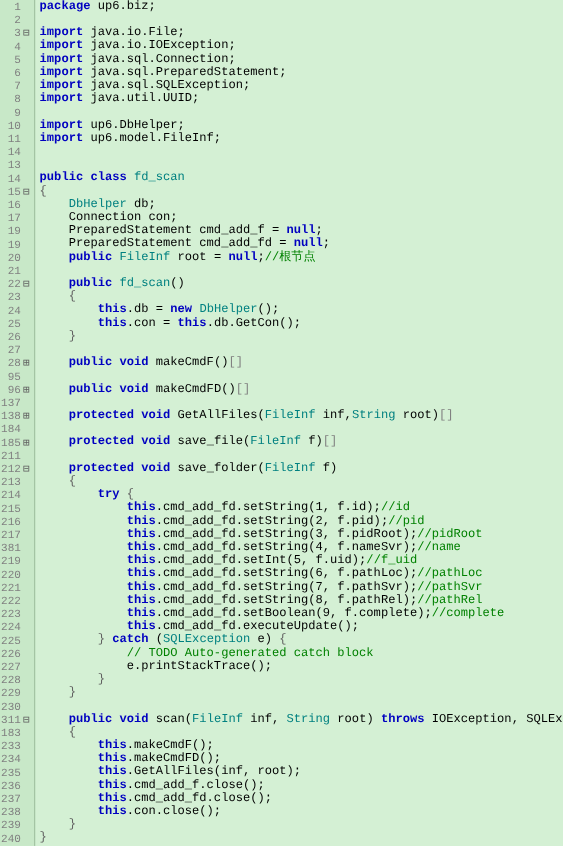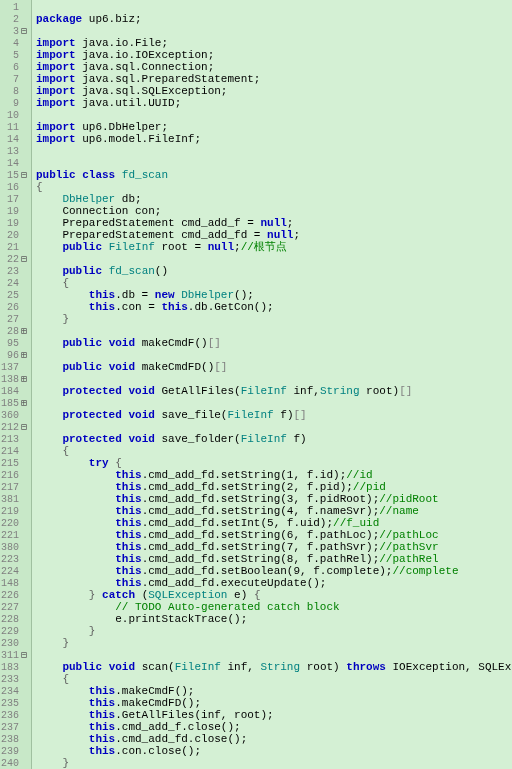--- a/index.html
+++ b/index.html
@@ -1,20 +1,20 @@
 <!DOCTYPE html>
 <html><head>
 <meta charset="utf-8">
 <style>
 *{margin:0;padding:0;box-sizing:border-box}
 body{font-family:'Courier New',monospace;font-size:11px;background:#d4f0d4;width:512px;height:769px;overflow:hidden;display:flex}
 .gutter{width:32px;background:#c8e8c8;border-right:1px solid #a0c0a0;flex-shrink:0;padding:1px 0}
 .gutter .row{height:12px;display:flex;align-items:center;justify-content:flex-end;padding-right:2px;color:#808080;font-size:10px}
 .gutter .fold{color:#606060;width:10px;text-align:center}
-.code{flex:1;padding:13px 4px;line-height:12px;white-space:pre;overflow:hidden}
+.code{flex:1;padding:0 4px;line-height:12px;white-space:pre;overflow:hidden}
 .line{height:12px;display:block}
 .kw{color:#0000c0;font-weight:bold}
 .type{color:#008080}
 .cm{color:#008000}
 .gray{color:#808080}
 .br{color:#606060}
 </style>
 </head>
 <body>
 
@@ -149,21 +149,21 @@
     </div>
     <div class="row">
       <span>184</span>
       <span class="fold"></span>
     </div>
     <div class="row">
       <span>185</span>
       <span class="fold">⊞</span>
     </div>
     <div class="row">
-      <span>360</span>
+      <span>211</span>
       <span class="fold"></span>
     </div>
     <div class="row">
       <span>212</span>
       <span class="fold">⊟</span>
     </div>
     <div class="row">
       <span>213</span>
       <span class="fold"></span>
     </div>
@@ -193,33 +193,33 @@
     </div>
     <div class="row">
       <span>220</span>
       <span class="fold"></span>
     </div>
     <div class="row">
       <span>221</span>
       <span class="fold"></span>
     </div>
     <div class="row">
-      <span>380</span>
+      <span>222</span>
       <span class="fold"></span>
     </div>
     <div class="row">
       <span>223</span>
       <span class="fold"></span>
     </div>
     <div class="row">
       <span>224</span>
       <span class="fold"></span>
     </div>
     <div class="row">
-      <span>148</span>
+      <span>225</span>
       <span class="fold"></span>
     </div>
     <div class="row">
       <span>226</span>
       <span class="fold"></span>
     </div>
     <div class="row">
       <span>227</span>
       <span class="fold"></span>
     </div>

